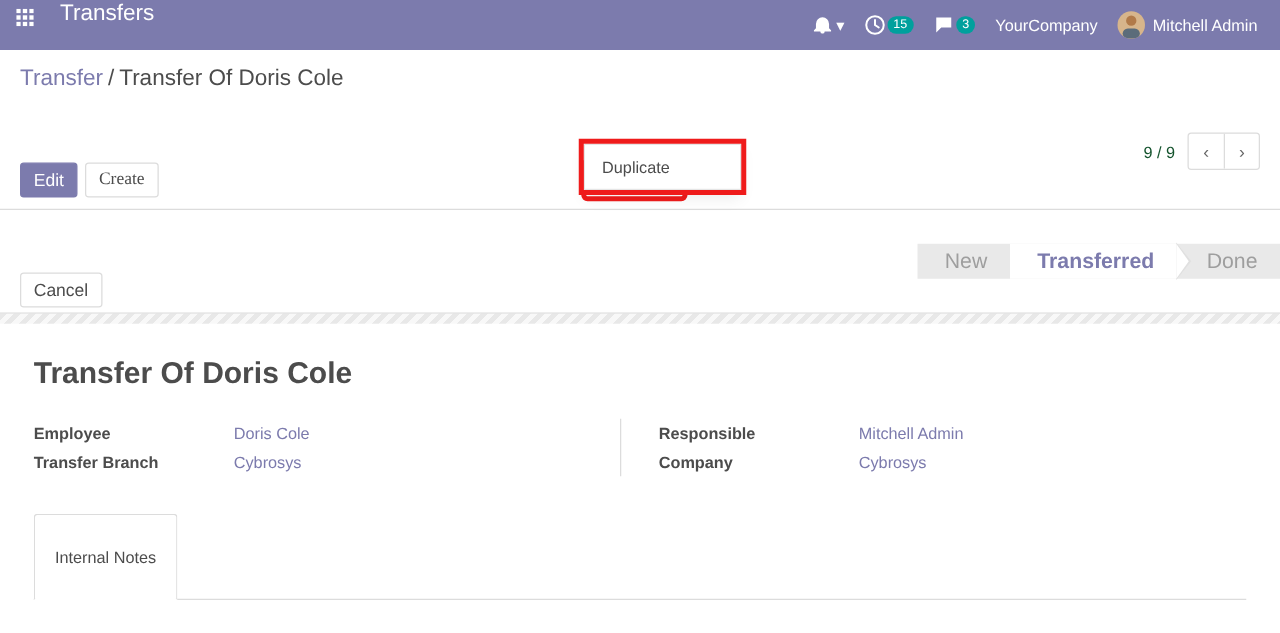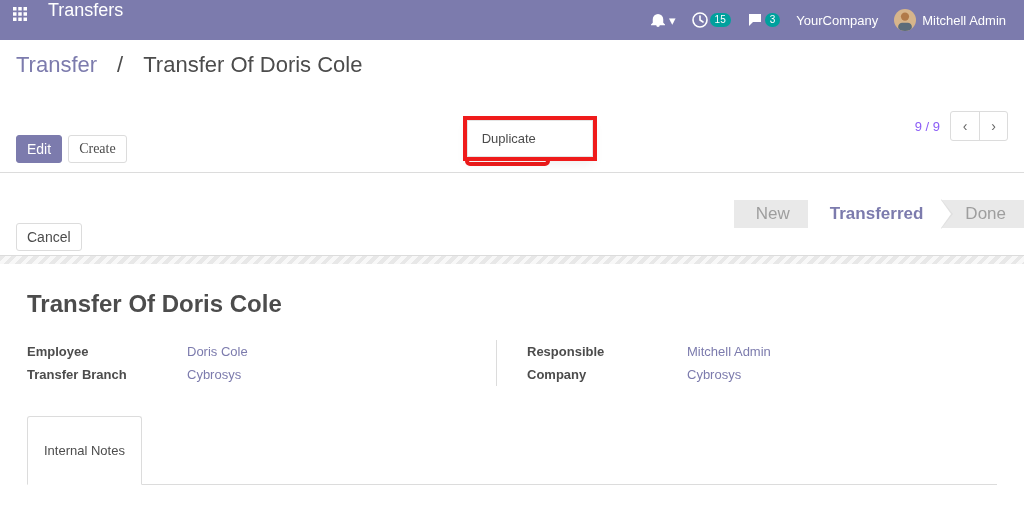--- a/index.html
+++ b/index.html
@@ -36,21 +36,21 @@
   .topbar-title { font-size: 18px; font-weight: 400;margin-left:4px; }
   .topbar-spacer { flex:1; }
   .topbar-item { display:flex; align-items:center; margin: 0 8px; cursor:pointer; }
   .badge { background:#00a09d; color:#fff; font-size:10px; border-radius:8px; padding:1px 5px; margin-left:2px; line-height:12px; }
   .avatar { width:22px; height:22px; border-radius:50%; background:#d7b58b; margin-right:6px; display:inline-block; overflow:hidden; }
   .avatar svg { width:100%; height:100%; }
   
   .cp {
     padding: 12px 16px 8px 16px;
   }
-  .breadcrumb { font-size:22px; font-weight:500; display:flex; align-items:center; gap:20px; }
+  .breadcrumb { font-size:18px; font-weight:500; display:flex; align-items:center; gap:4px; }
   .breadcrumb a { color: var(--purple); text-decoration:none; }
   .breadcrumb .sep { color: var(--text); }
   .breadcrumb .current { color: var(--text); }
   .cp-row {
     display:flex; align-items:center; margin-top:10px;
   }
   .btn {
     border:1px solid var(--border);
     background:#fff;
     padding: 5px 10px;
@@ -80,21 +80,21 @@
     box-shadow: 0 6px 12px rgba(0,0,0,.08);
     padding: 4px 0;
   }
   .dropdown-item {
     padding: 6px 14px;
     cursor:pointer;
     color: var(--text);
   }
   .dropdown-hl { outline:4px solid var(--red-hl); outline-offset:0; }
   .pager-side { margin-left:auto; display:flex; align-items:center; gap:10px; }
-  .pager-text { color:#8b5cf6; }
+  .pager-text { color:#14532d; }
   .pager-btns { display:flex; border:1px solid var(--border); border-radius:3px; overflow:hidden; }
   .pager-btns .pbtn { width:28px; height:28px; display:flex; align-items:center; justify-content:center; cursor:pointer; font-size:14px; color:#666; }
   .pager-btns .pbtn + .pbtn { border-left:1px solid var(--border); }
   
   .status-row {
     border-top:1px solid var(--border);
     border-bottom:1px solid var(--border);
     display:flex; align-items:center;
     padding: 4px 0 4px 16px;
     background:#fff;

